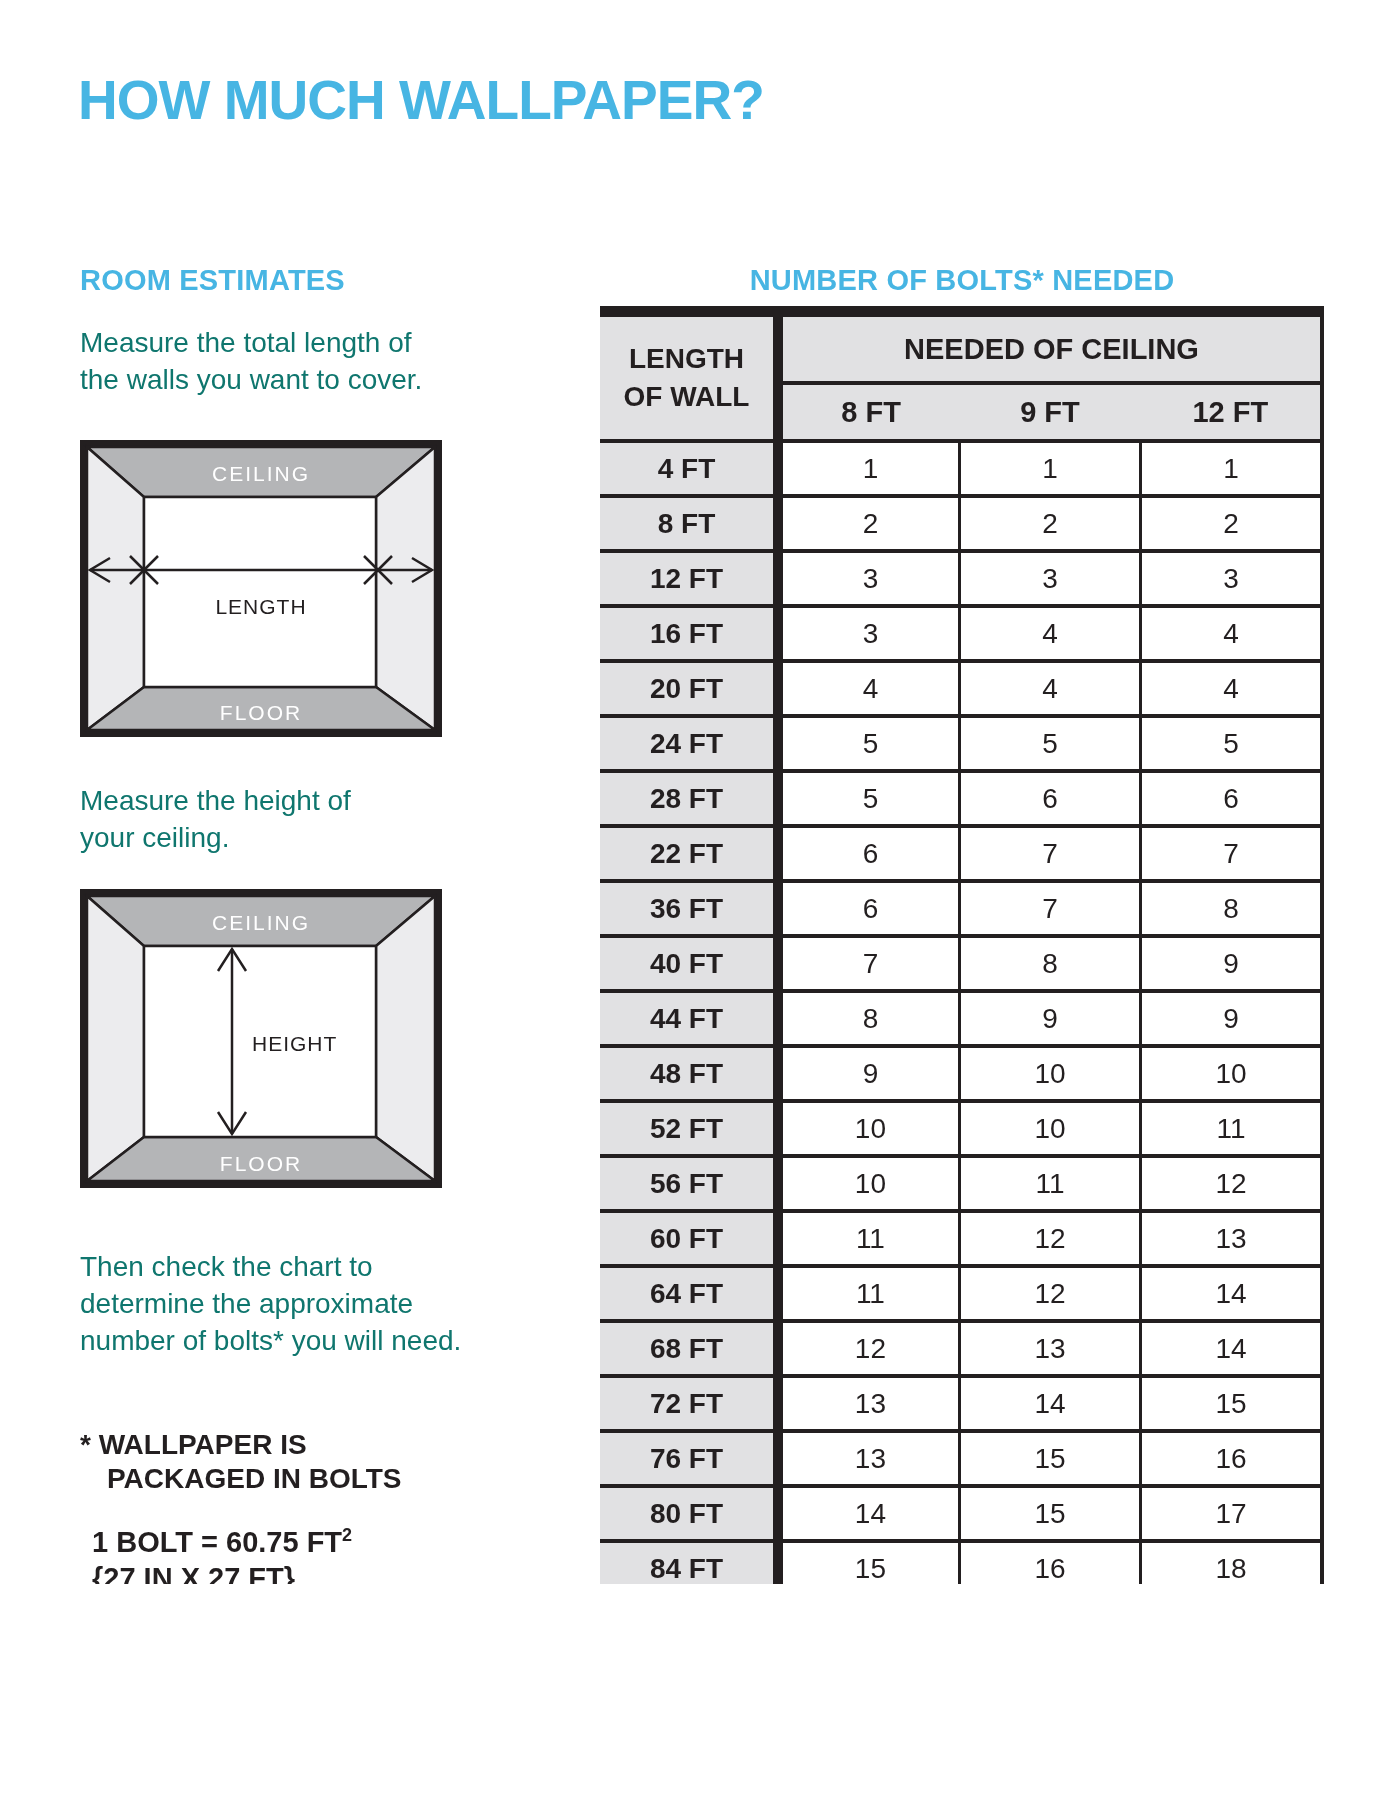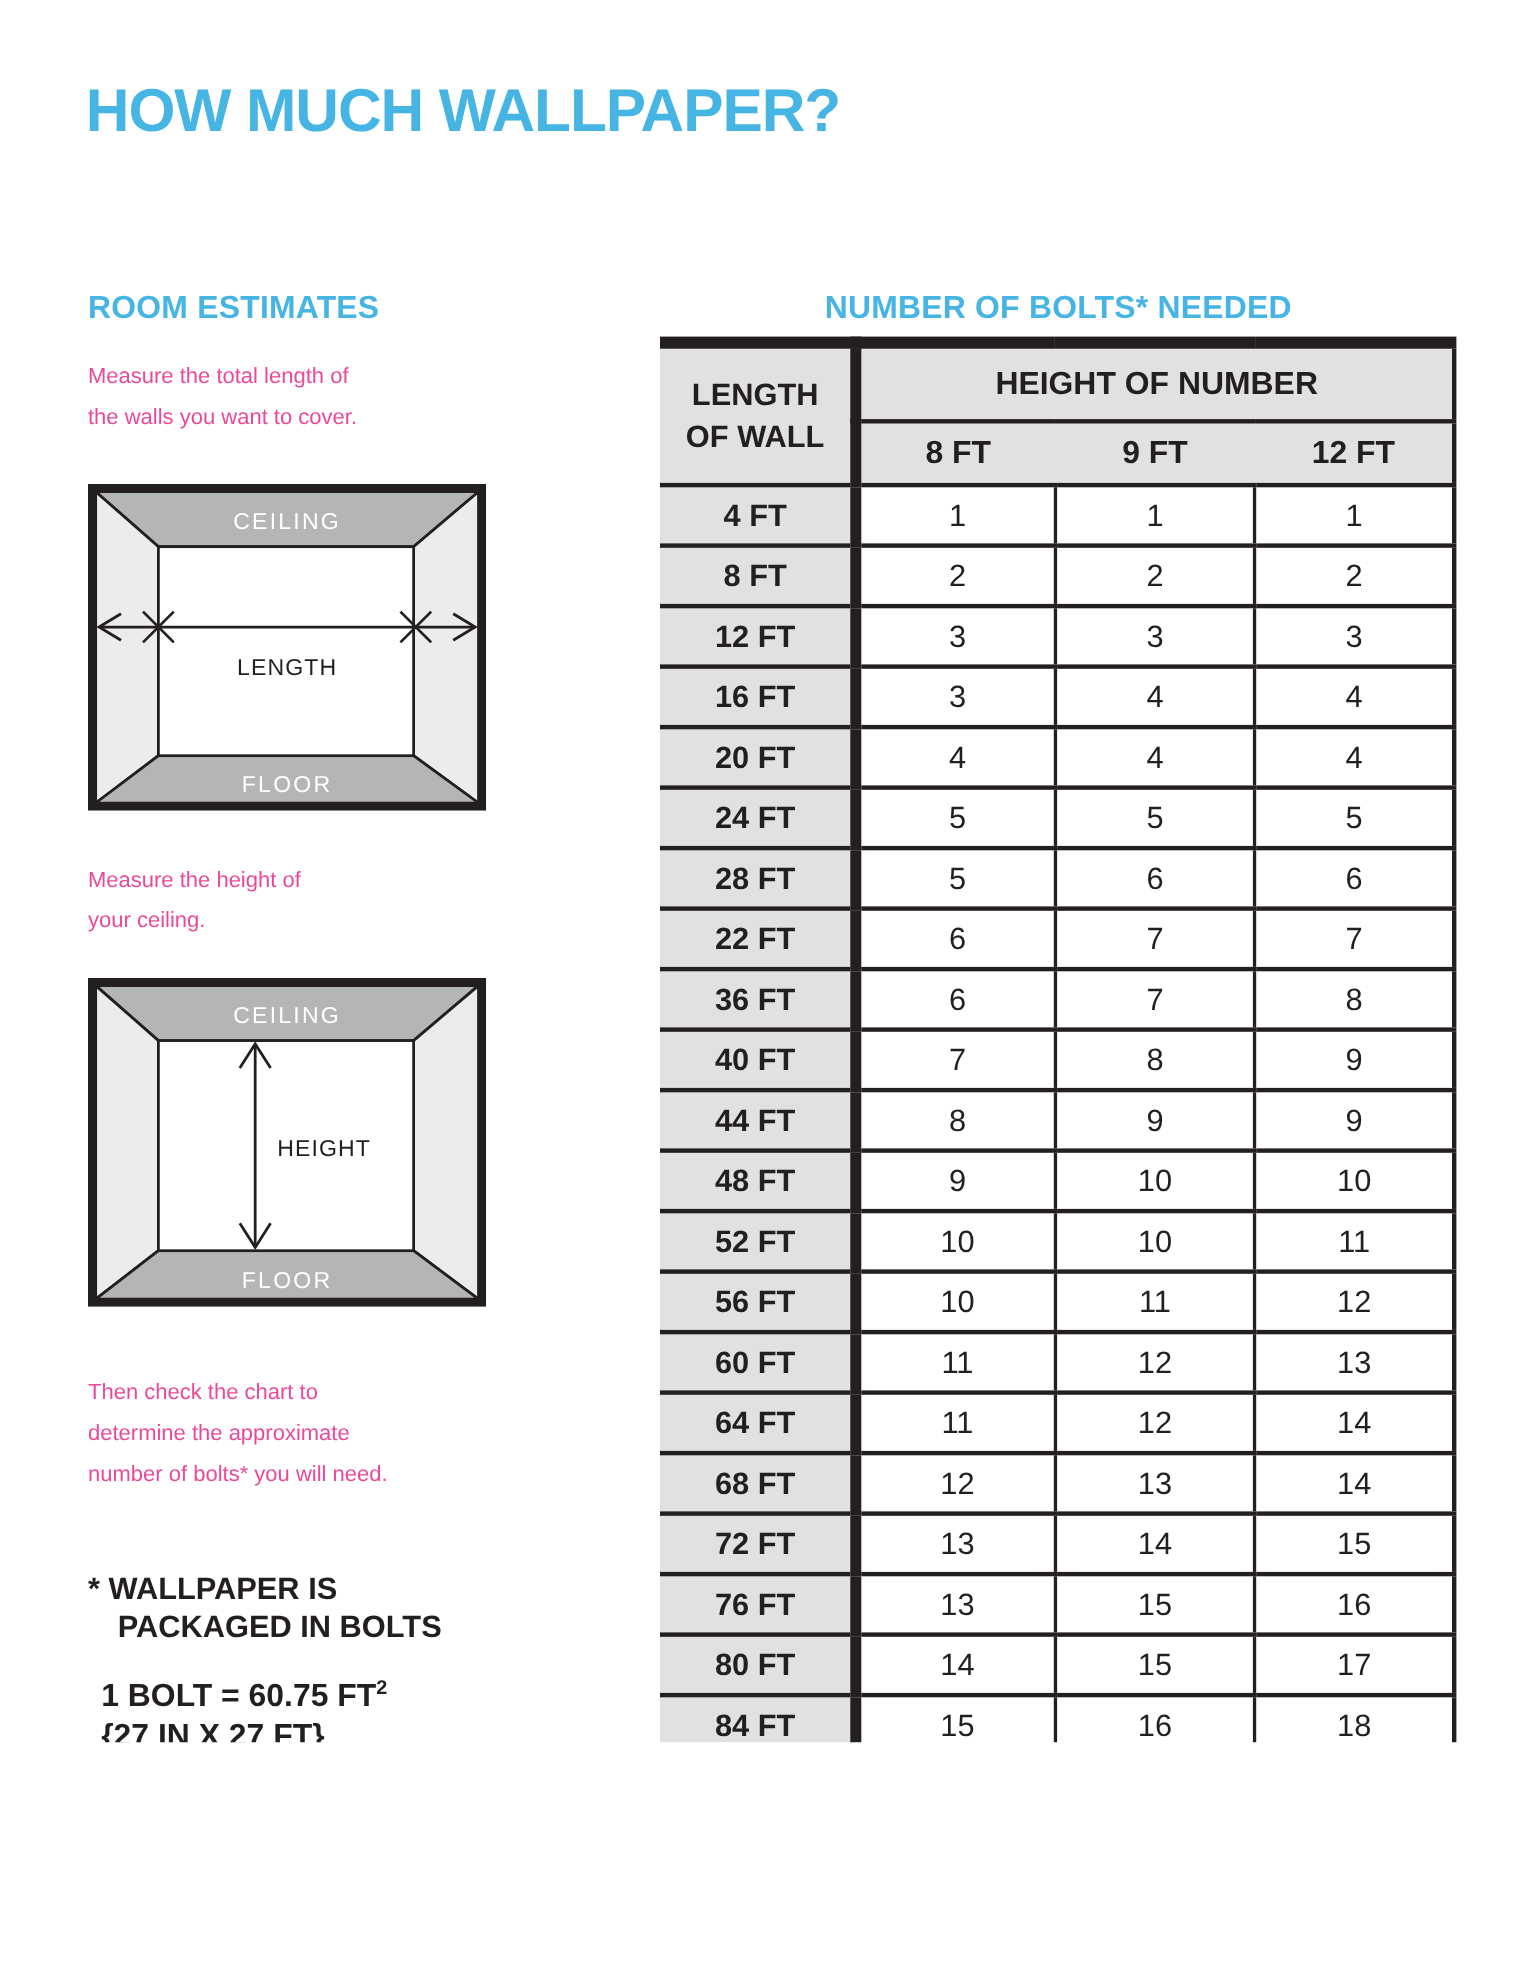--- a/index.html
+++ b/index.html
@@ -17,22 +17,22 @@
   .title{
     position:absolute;left:78px;top:68px;margin:0;
     font-size:55px;font-weight:bold;letter-spacing:-1px;color:var(--accent);
   }
   .section-heading{
     position:absolute;margin:0;font-size:29px;font-weight:bold;color:var(--accent);letter-spacing:0.2px;
   }
   #room-estimates-heading{left:80px;top:264px;}
   #table-heading{left:962px;top:264px;transform:translateX(-50%);white-space:nowrap;}
   .para{
-    position:absolute;left:80px;margin:0;font-size:20px;line-height:37px;
-    white-space:pre-line;color:#ec4899;
+    position:absolute;left:80px;margin:0;font-size:28px;line-height:37px;
+    white-space:pre-line;color:#0f766e;
   }
   #para-length{top:324px;}
   #para-height{top:782px;}
   #para-chart{top:1228px;margin-top:20px;}
   .diagram{position:absolute;left:80px;}
   #diagram-length{top:440px;}
   #diagram-height{top:889px;}
   .footnote{
     position:absolute;left:80px;top:1428px;font-size:28px;font-weight:bold;line-height:34px;
   }
@@ -143,21 +143,21 @@
     <div>{27 IN X 27 FT}</div>
   </div>
 
   <h2 class="section-heading" id="table-heading">NUMBER OF BOLTS* NEEDED</h2>
 
   <table class="bolts-table">
     <thead>
       <tr>
         <td class="corner" rowspan="2">LENGTH
 OF WALL</td>
-        <td class="grouphead" colspan="3">HEIGHT OF NUMBER</td>
+        <td class="grouphead" colspan="3">NEEDED OF CEILING</td>
       </tr>
       <tr>
         <td class="subhead">8 FT</td>
         <td class="subhead">9 FT</td>
         <td class="subhead">12 FT</td>
       </tr>
     </thead>
     <tbody>
         <tr>
           <td class="rowhead">4 FT</td>

